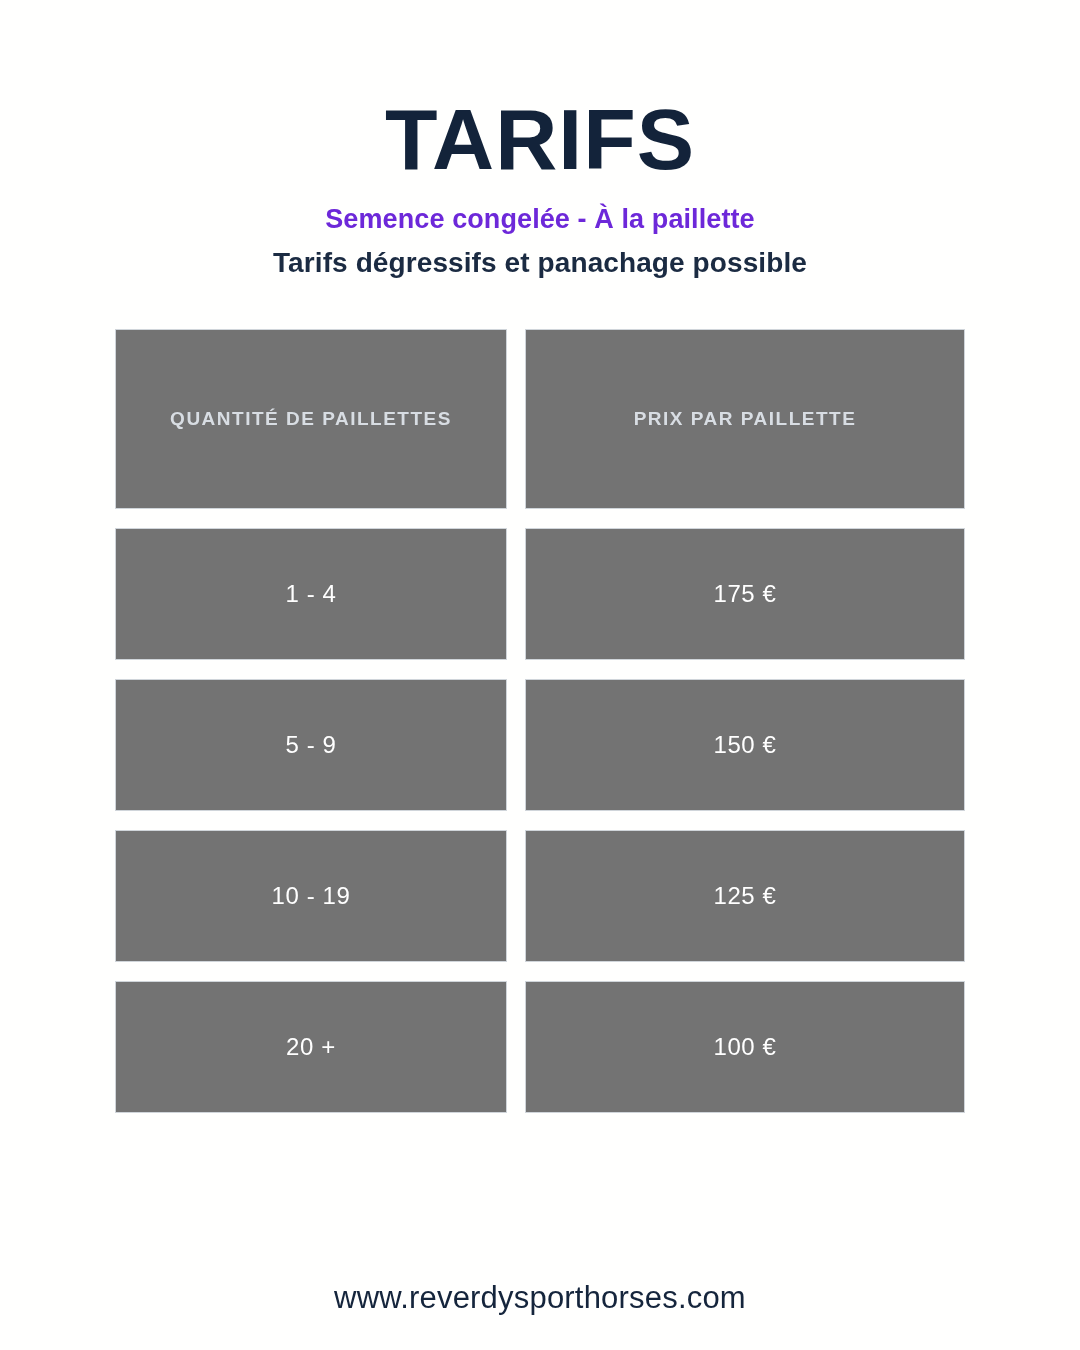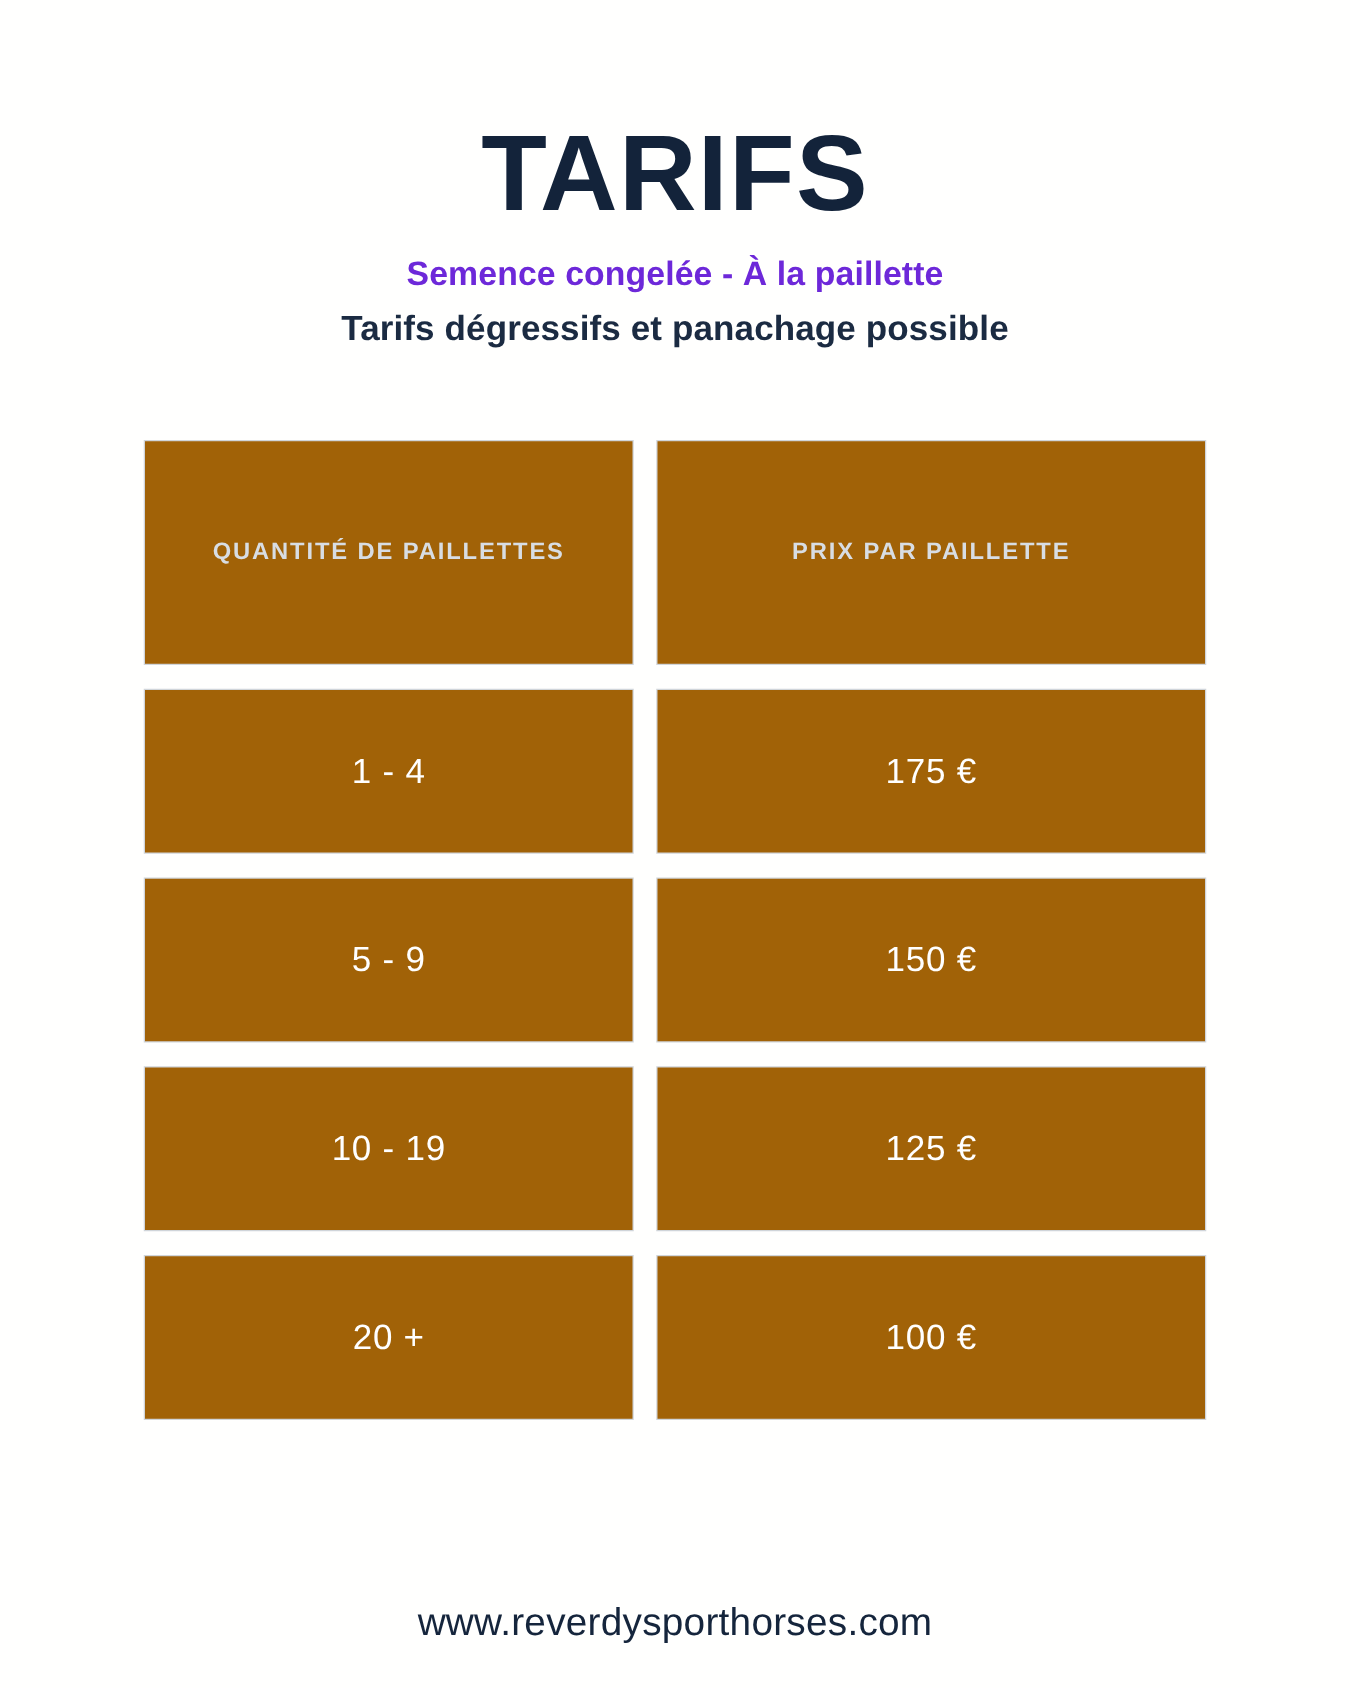--- a/index.html
+++ b/index.html
@@ -1,15 +1,15 @@
 <!DOCTYPE html>
 <html><head>
 <meta charset="utf-8">
 <style>
-  * { box-sizing: border-box; margin: 0; padding: 0; gap: 23px; }
+  * { box-sizing: border-box; margin: 0; padding: 0; }
 
   html, body {
     width: 1080px;
     height: 1350px;
   }
 
   body {
     background: #fffffe;
     font-family: "Liberation Sans", sans-serif;
     color: #122136;
@@ -66,21 +66,21 @@
     gap: 21px;
   }
 
   .table-row {
     display: flex;
     gap: 20px;
     width: 100%;
   }
 
   .cell {
-    background: #a16207;
+    background: #737373;
     display: flex;
     align-items: center;
     justify-content: center;
     text-align: center;
     box-shadow: 0 0 0 1px rgba(170,178,188,0.55);
   }
 
   .cell.qty  { width: 390px; }
   .cell.price { width: 438px; }
 
@@ -94,21 +94,21 @@
 
   .header-label {
     font-size: 19px;
     font-weight: bold;
     letter-spacing: 1.5px;
     color: #d8dde3;
     text-transform: uppercase;
   }
 
   .cell-value {
-    font-size: 28px;
+    font-size: 24px;
     font-weight: normal;
     color: #ffffff;
     letter-spacing: 0.6px;
   }
 
   
   .poster-footer {
     position: absolute;
     left: 0;
     right: 0;

